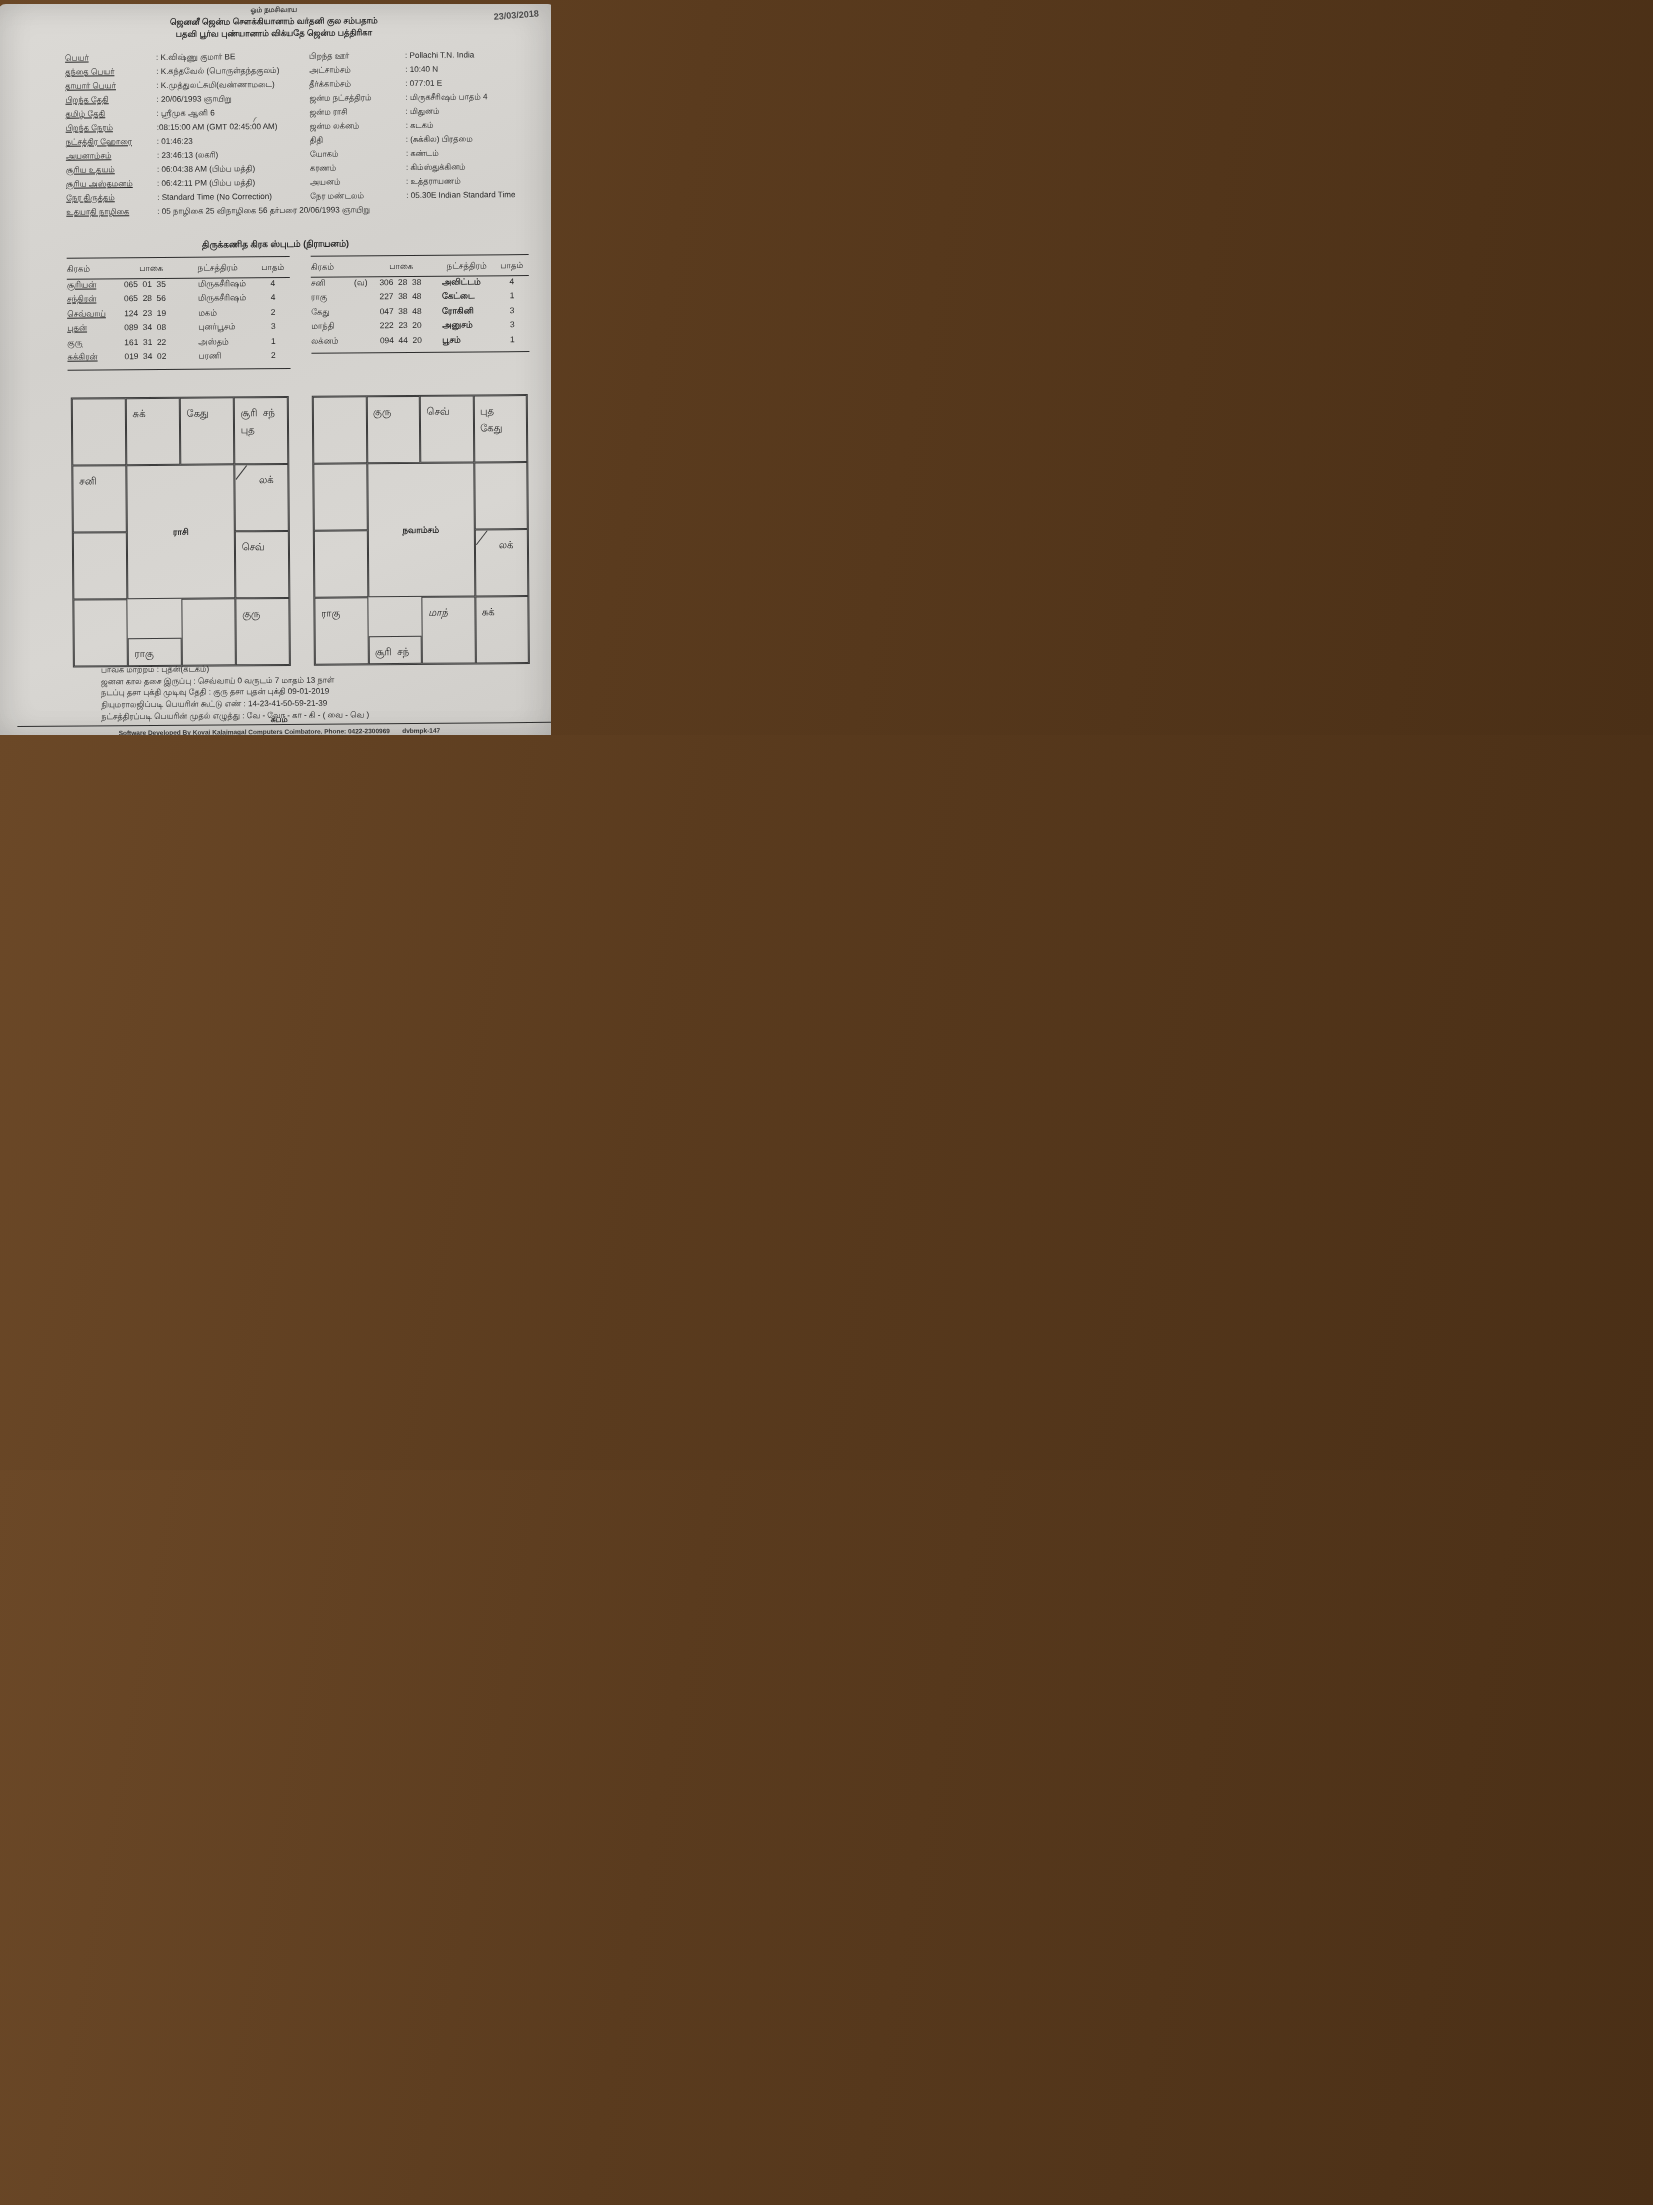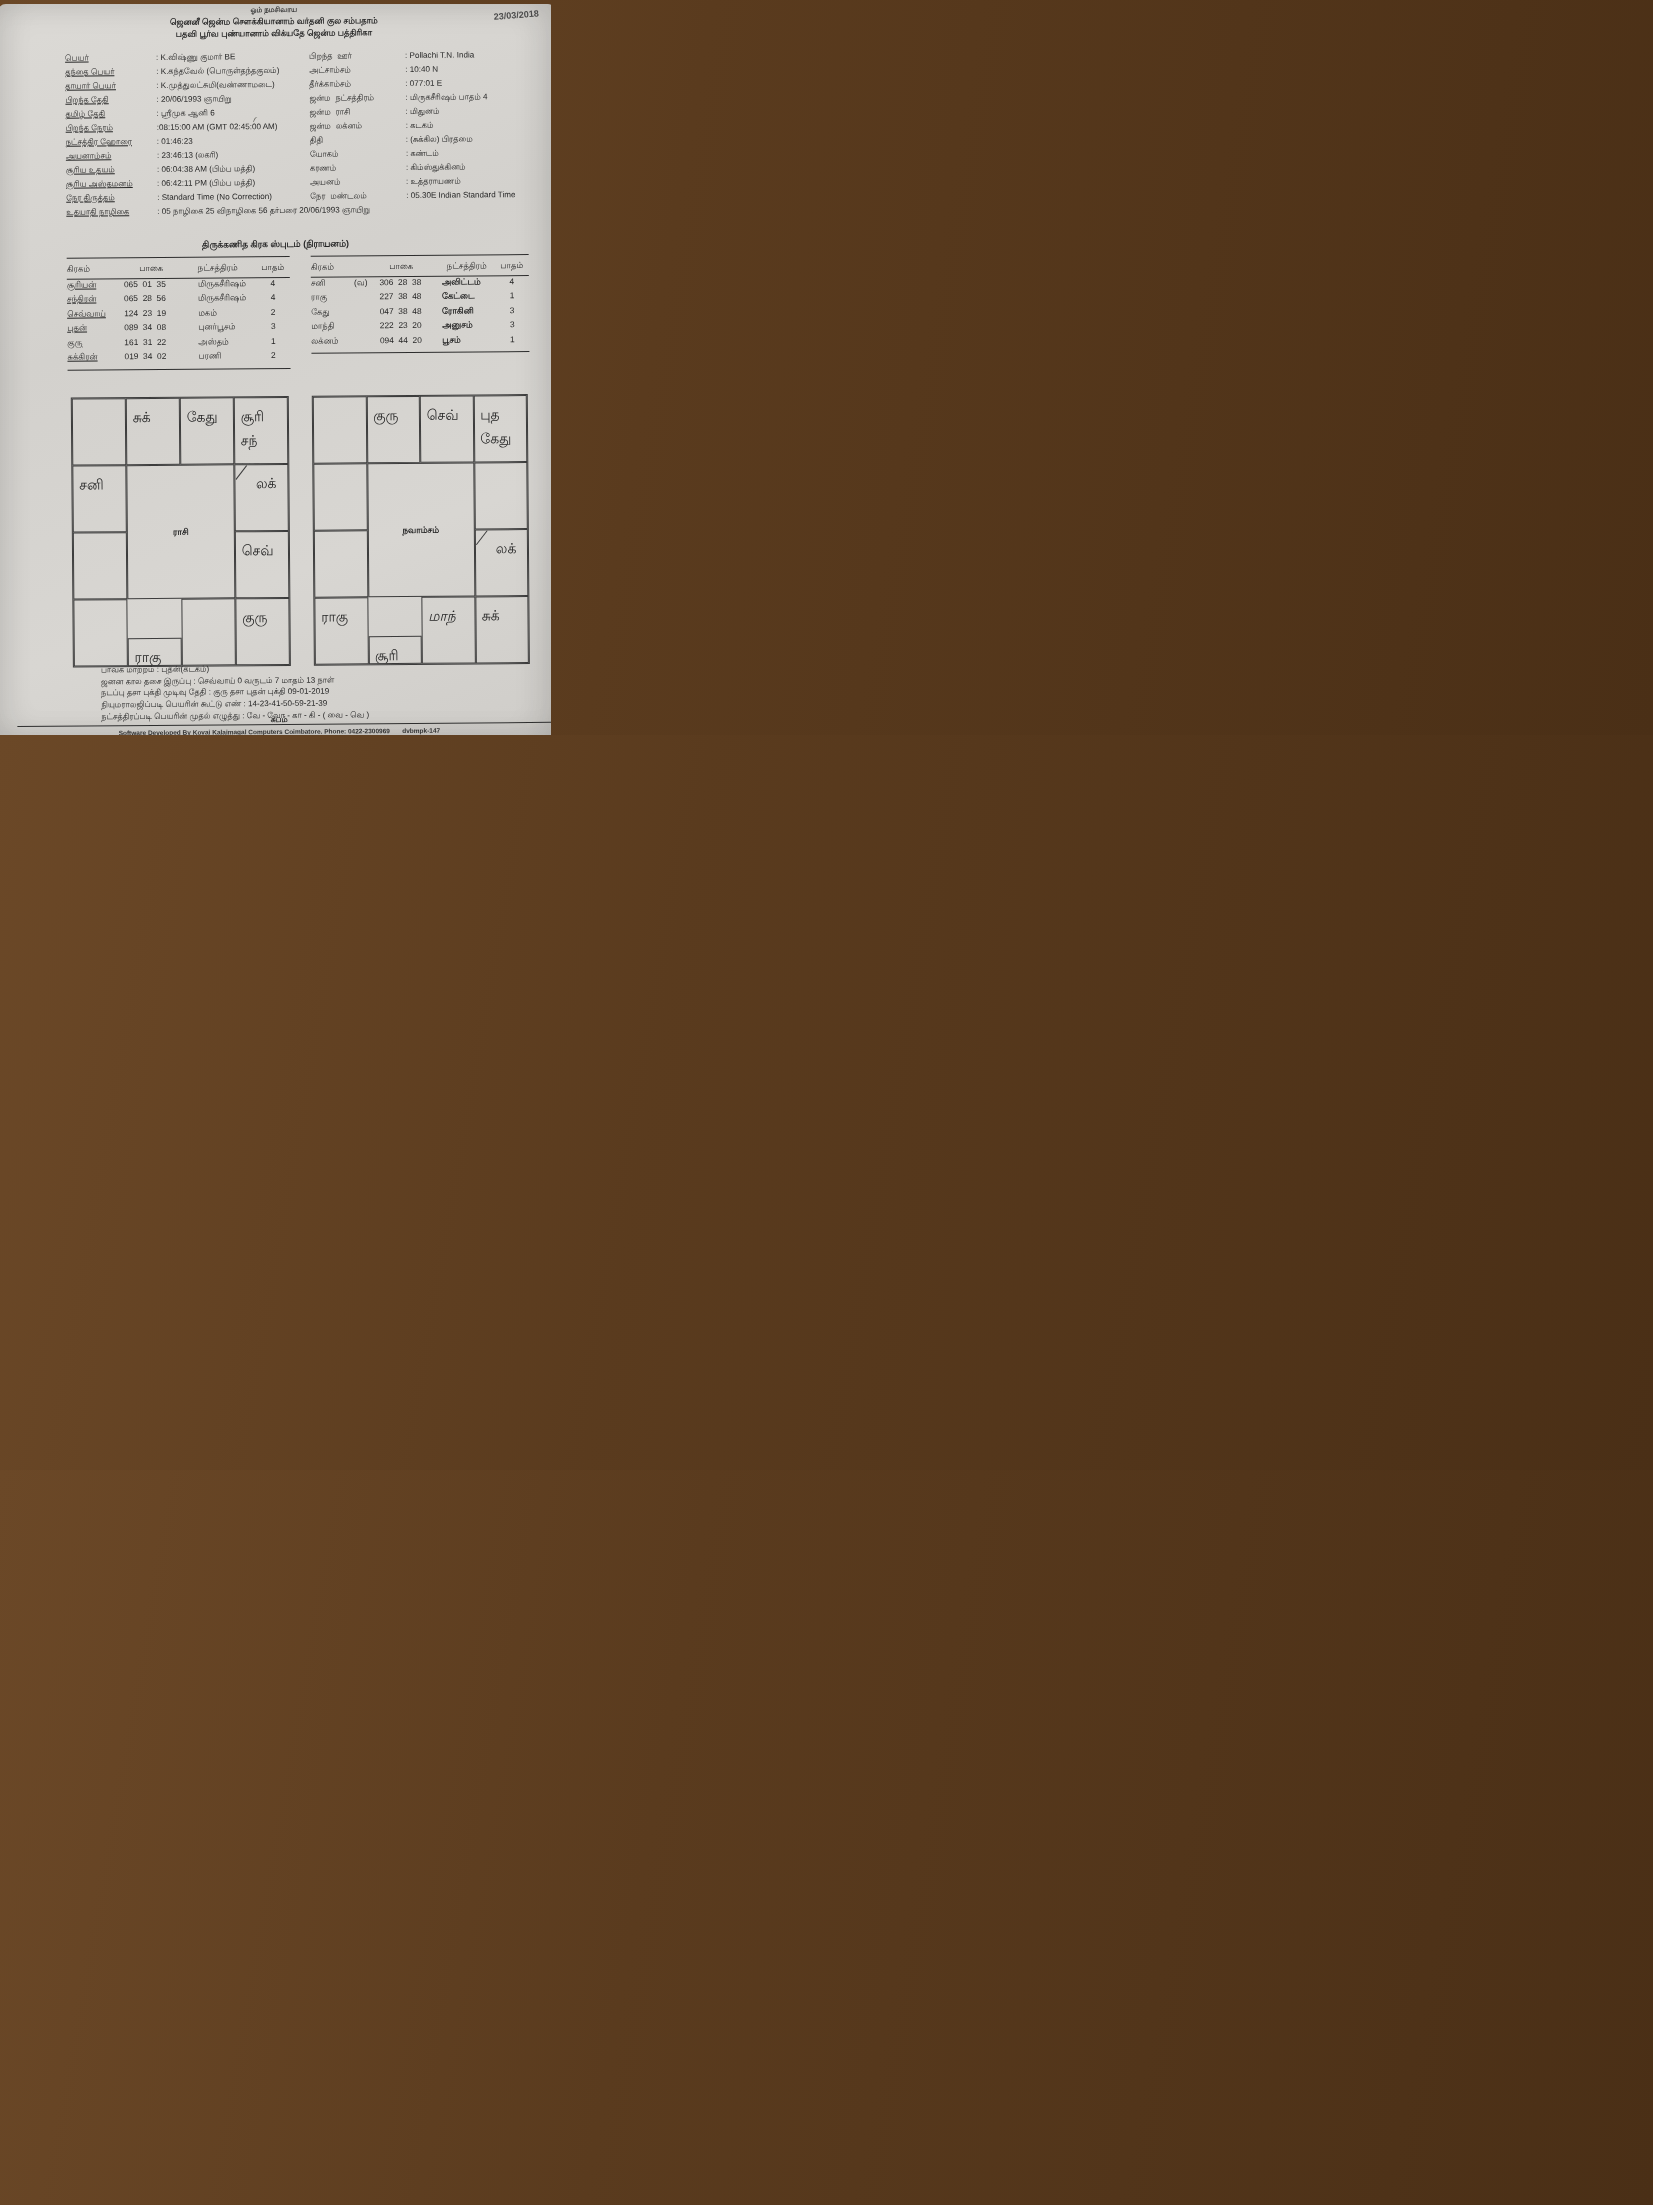--- a/index.html
+++ b/index.html
@@ -18,21 +18,21 @@
   .content{position:absolute;inset:0;transform:rotate(-0.45deg);transform-origin:50% 40%;}
   .om{position:absolute;top:1px;width:100%;text-align:center;font-size:7.2px;font-weight:600;color:#3a3a3a;}
   .title-line1{position:absolute;top:11.5px;width:100%;text-align:center;font-size:8.4px;font-weight:600;}
   .title-line2{position:absolute;top:24.4px;width:100%;text-align:center;font-size:8.4px;font-weight:600;}
   .doc-date{position:absolute;right:13.4px;top:7.7px;font-size:9px;font-weight:600;color:#4b4b4b;transform:rotate(-4deg);}
   
   .details{position:absolute;left:69px;top:48px;width:468px;font-size:8.1px;font-weight:500;}
   .drow{display:flex;height:14px;align-items:baseline;}
   .dl-label{width:91px;flex:none;text-decoration:underline;}
   .dl-value{width:153px;flex:none;}
-  .dr-label{width:96px;flex:none;font-family:Liberation Mono, monospace;}
+  .dr-label{width:96px;flex:none;}
   .dr-value{flex:1;}
   .dl-value-wide{flex:1;}
   .pen-mark{position:absolute;left:257px;top:113px;width:3.8px;height:6.2px;border-left:1.1px solid #4a4a44;border-radius:60% 0 0 40%;transform:rotate(24deg);opacity:.75;}
   
   .section-title{position:absolute;top:235px;width:100%;text-align:center;font-size:8.9px;font-weight:600;}
   .ptable{position:absolute;font-size:8.4px;font-weight:500;}
   .ptable-left{left:69px;top:252px;width:223px;}
   .ptable-right{left:313px;top:252px;width:218px;}
   .ptable{border-top:1.1px solid #2d2d2d;}
   .phead{display:flex;padding:5.3px 0 3.4px 0;border-bottom:1.1px solid #2d2d2d;}
@@ -47,21 +47,21 @@
   .ptable-right .c-name{width:43px;} .ptable-right .c-retro{width:18px;}
   .ptable-right .c-deg{width:57px;text-align:center;white-space:pre;}
   .ptable-right .c-nak{flex:1;padding-left:13px;font-weight:bold;} .ptable-right .c-padam{width:34px;text-align:center;}
   .pfoot{border-bottom:1.1px solid #2d2d2d;margin-top:2.9px;}
   
   .chart{position:absolute;top:392px;height:268px;display:grid;
     grid-template-rows:repeat(4,1fr);grid-template-columns:repeat(4,1fr);
     border:0.7px solid #3c3c3c;}
   .chart-rasi{left:72px;width:216px;}
   .chart-nav{left:313px;width:214px;}
-  .ccell{border:0.4px solid #3c3c3c;padding:5.7px 4.8px 1.9px 5.7px;font-size:14px;font-weight:500;
+  .ccell{border:0.4px solid #3c3c3c;padding:5.7px 4.8px 1.9px 5.7px;font-size:10px;font-weight:500;
     white-space:pre-wrap;line-height:1.75;position:relative;overflow:hidden;}
   .ccenter{border:0.4px solid #3c3c3c;grid-area:2/2/4/4;display:flex;align-items:center;justify-content:center;
     font-size:8.6px;font-weight:600;}
   .a-r0c0{grid-area:1/1;} .a-r0c1{grid-area:1/2;} .a-r0c2{grid-area:1/3;} .a-r0c3{grid-area:1/4;}
   .a-r1c0{grid-area:2/1;} .a-r1c3{grid-area:2/4;}
   .a-r2c0{grid-area:3/1;} .a-r2c3{grid-area:3/4;}
   .a-r3c0{grid-area:4/1;} .a-r3c1{grid-area:4/2;margin-top:39px;} .a-r3c2{grid-area:4/3;font-style:italic;} .a-r3c3{grid-area:4/4;}
   .lagna{padding-left:14.4px;text-align:center;}
   .lagna::before{content:"";position:absolute;left:0;top:0;width:17.7px;height:1.1px;background:#3c3c3c;
     transform-origin:0 0;transform:translate(0,14px) rotate(-52deg);}

